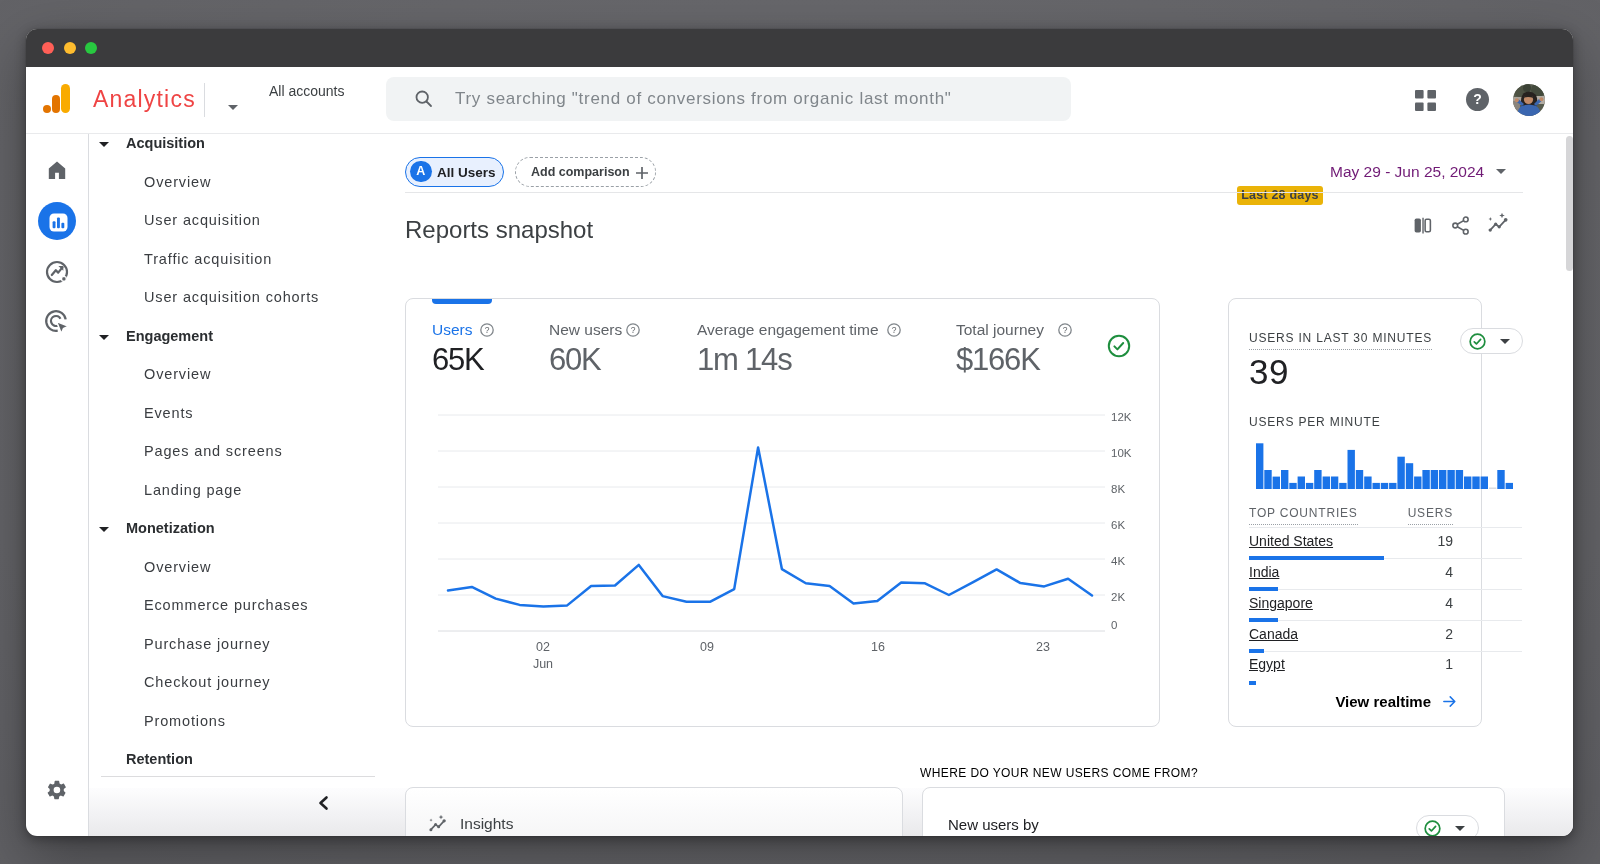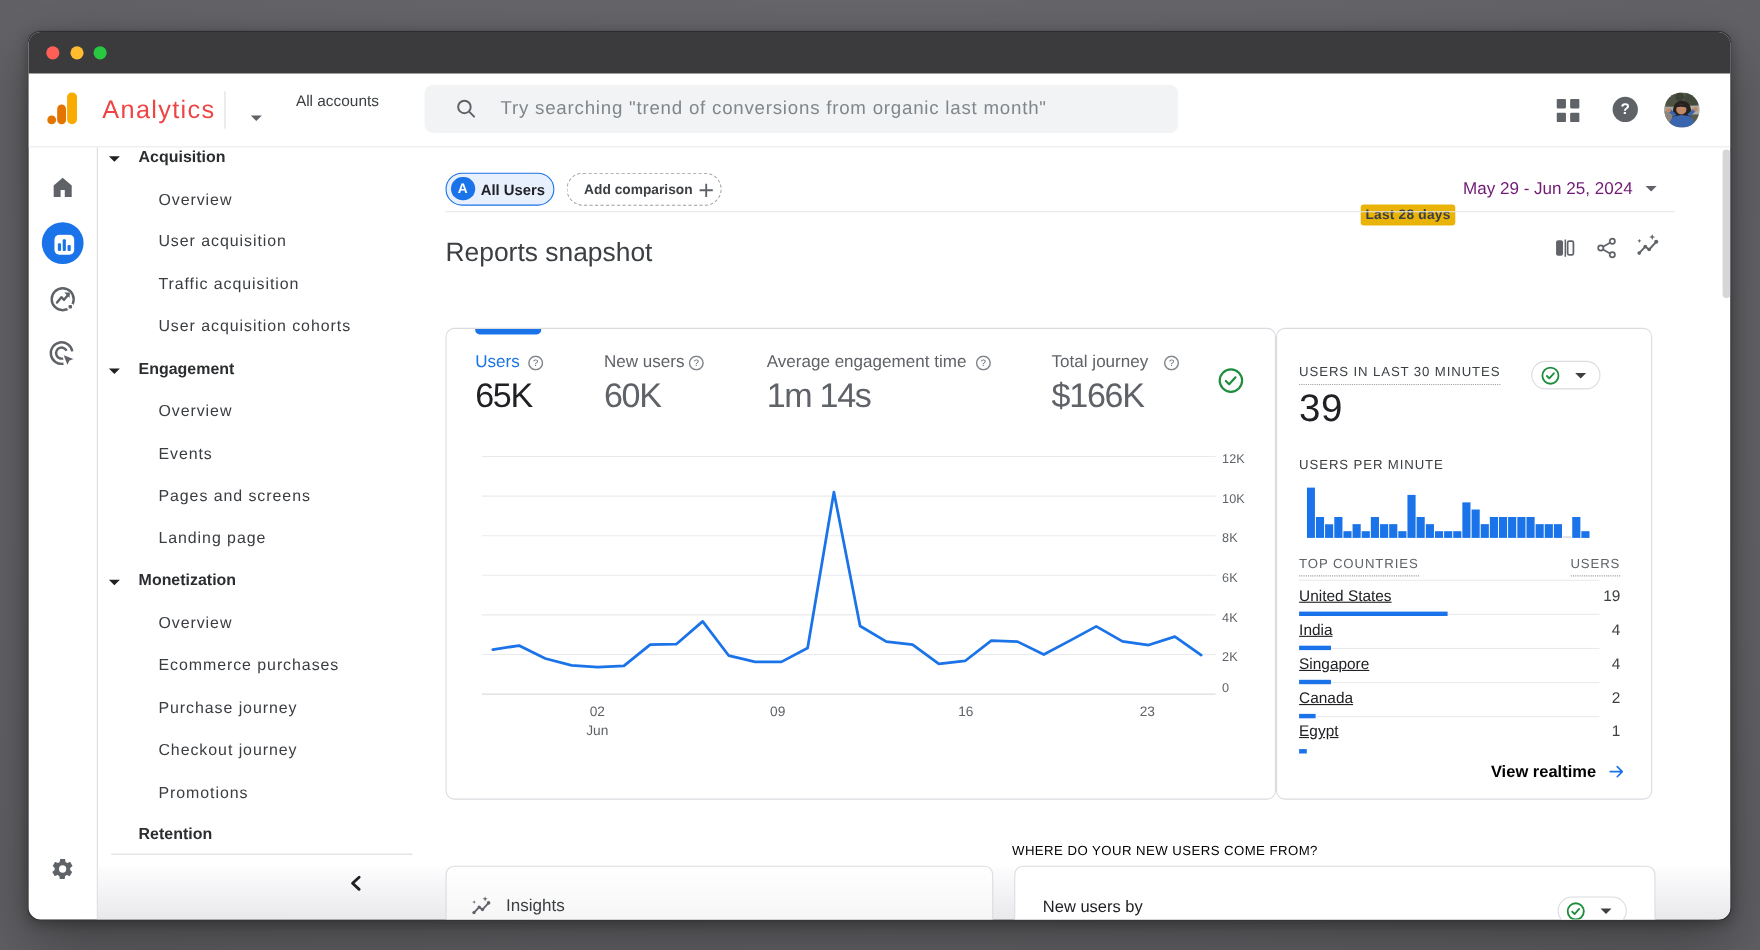--- a/index.html
+++ b/index.html
@@ -243,21 +243,21 @@
         <text x="137" y="352">02</text>
           <text x="137" y="369">Jun</text>
         <text x="301" y="352">09</text>
           <text x="472" y="352">16</text>
           <text x="637" y="352">23</text>
       </g>
       <polyline points="42.0,291.5 65.8,287.9 89.7,299.6 113.6,305.9 137.4,307.5 161.2,306.4 185.1,287.0 209.0,286.5 232.8,265.9 256.6,297.1 280.5,302.7 304.4,302.7 328.2,290.1 352.1,148.4 375.9,270.1 399.8,284.3 423.6,287.0 447.5,304.5 471.3,301.9 495.2,283.4 519.0,284.3 542.9,296.0 566.7,283.4 590.6,270.4 614.4,284.1 638.2,287.4 662.1,279.8 686.0,296.5" fill="none" stroke="#1a73e8" stroke-width="2.5" stroke-linejoin="round" stroke-linecap="round"></polyline>
     </svg>
   </div>
 
-  <div class="card" style="left:1134px;top:269px;width:342px;height:429px">
+  <div class="card" style="left:1202px;top:269px;width:254px;height:429px">
     <div class="abs capshead" style="left:20px;top:32px"><span class="dotted">USERS IN LAST 30 MINUTES</span></div>
     <div class="pill" style="left:231px;top:28.5px"></div>
     <svg class="abs" style="left:239.5px;top:33.5px" width="17" height="17" viewBox="0 0 22 22">
         <circle cx="11" cy="11" r="9.5" fill="none" stroke="#1e8e3e" stroke-width="2.2"></circle>
         <path d="M6.8 11.4 l2.8 2.8 5.4-6" fill="none" stroke="#1e8e3e" stroke-width="2.2" stroke-linecap="round" stroke-linejoin="round"></path>
       </svg>
     <div class="tri" style="left:271px;top:39.5px;border-top-color:#3c4043"></div>
     <div class="abs" style="left:20px;top:52.5px;font-size:35px;letter-spacing:.5px;color:#202124">39</div>
     <div class="abs capshead" style="left:20px;top:116px">USERS PER MINUTE</div>
     <svg class="abs" style="left:27px;top:140.3px" width="262" height="50" viewBox="0 0 262 50">

